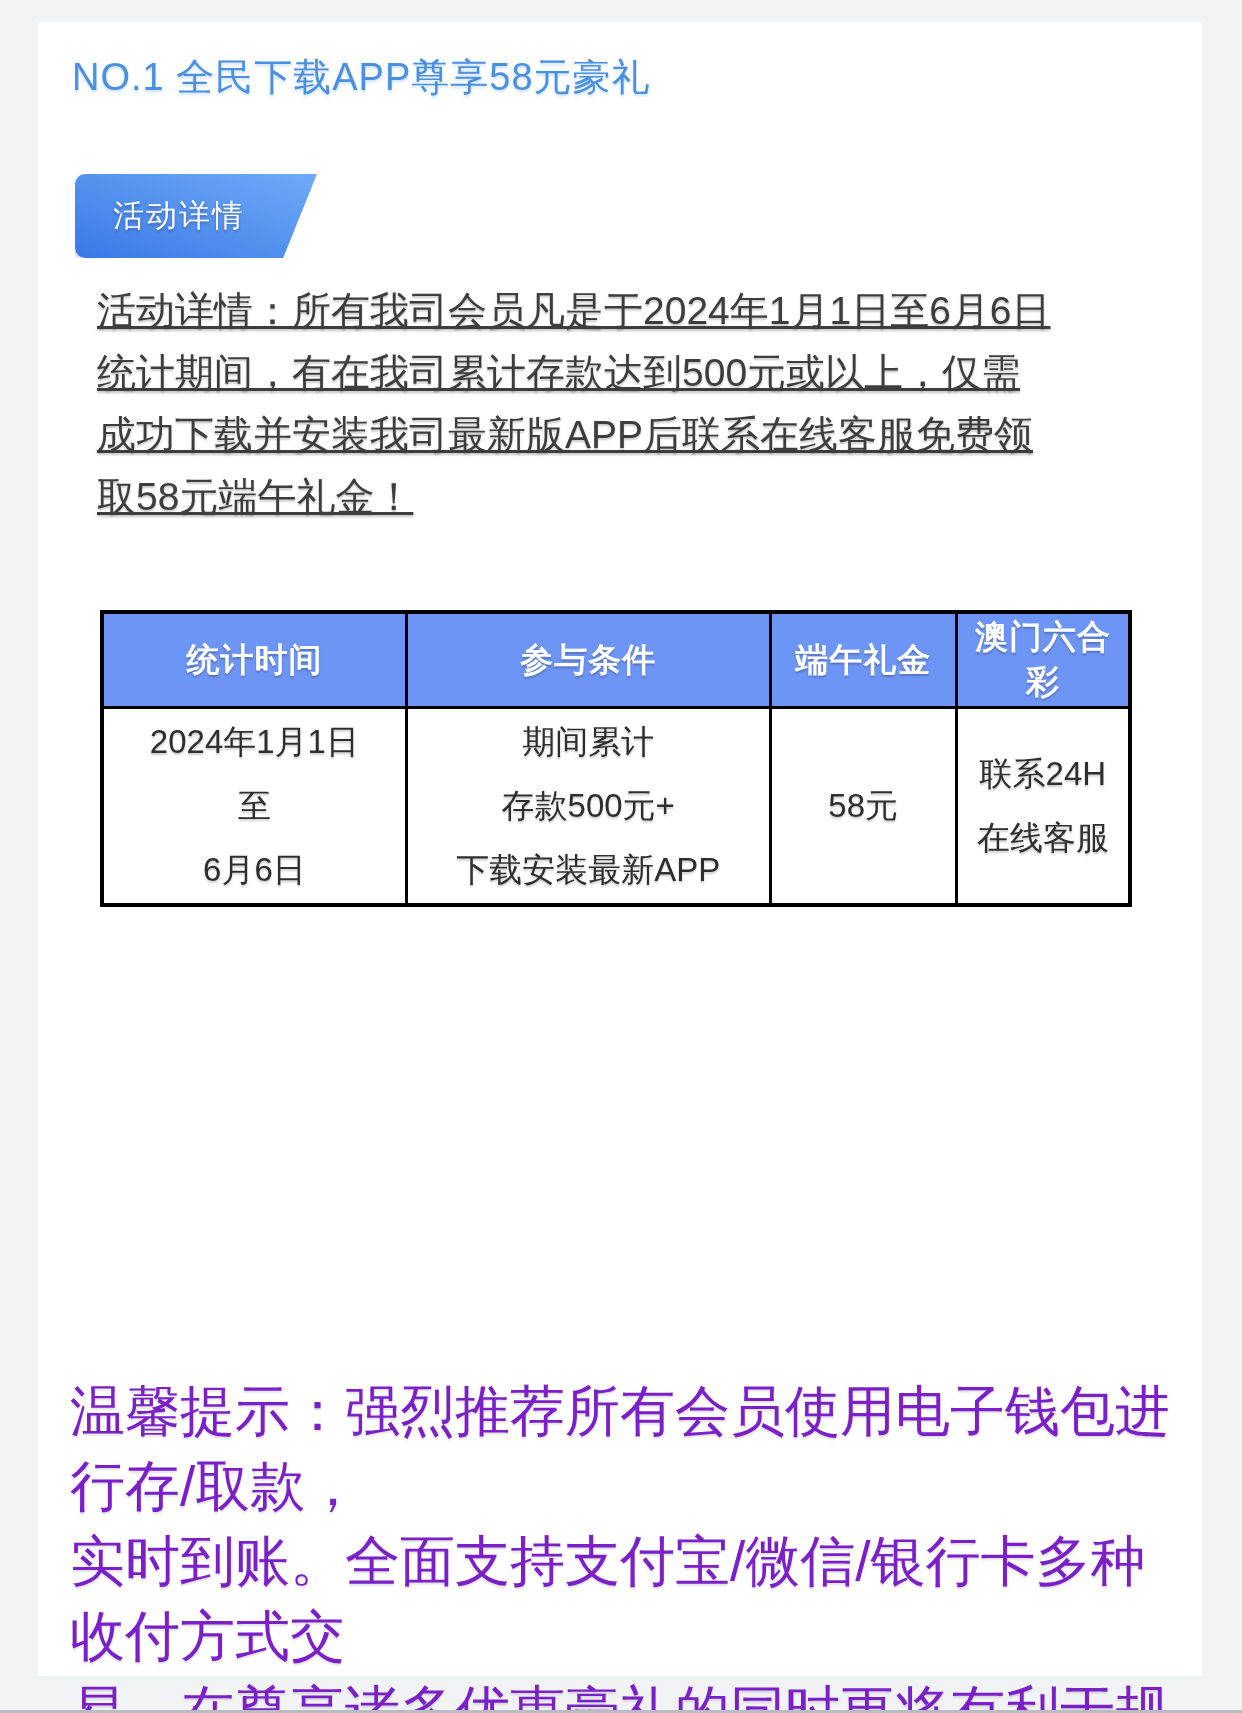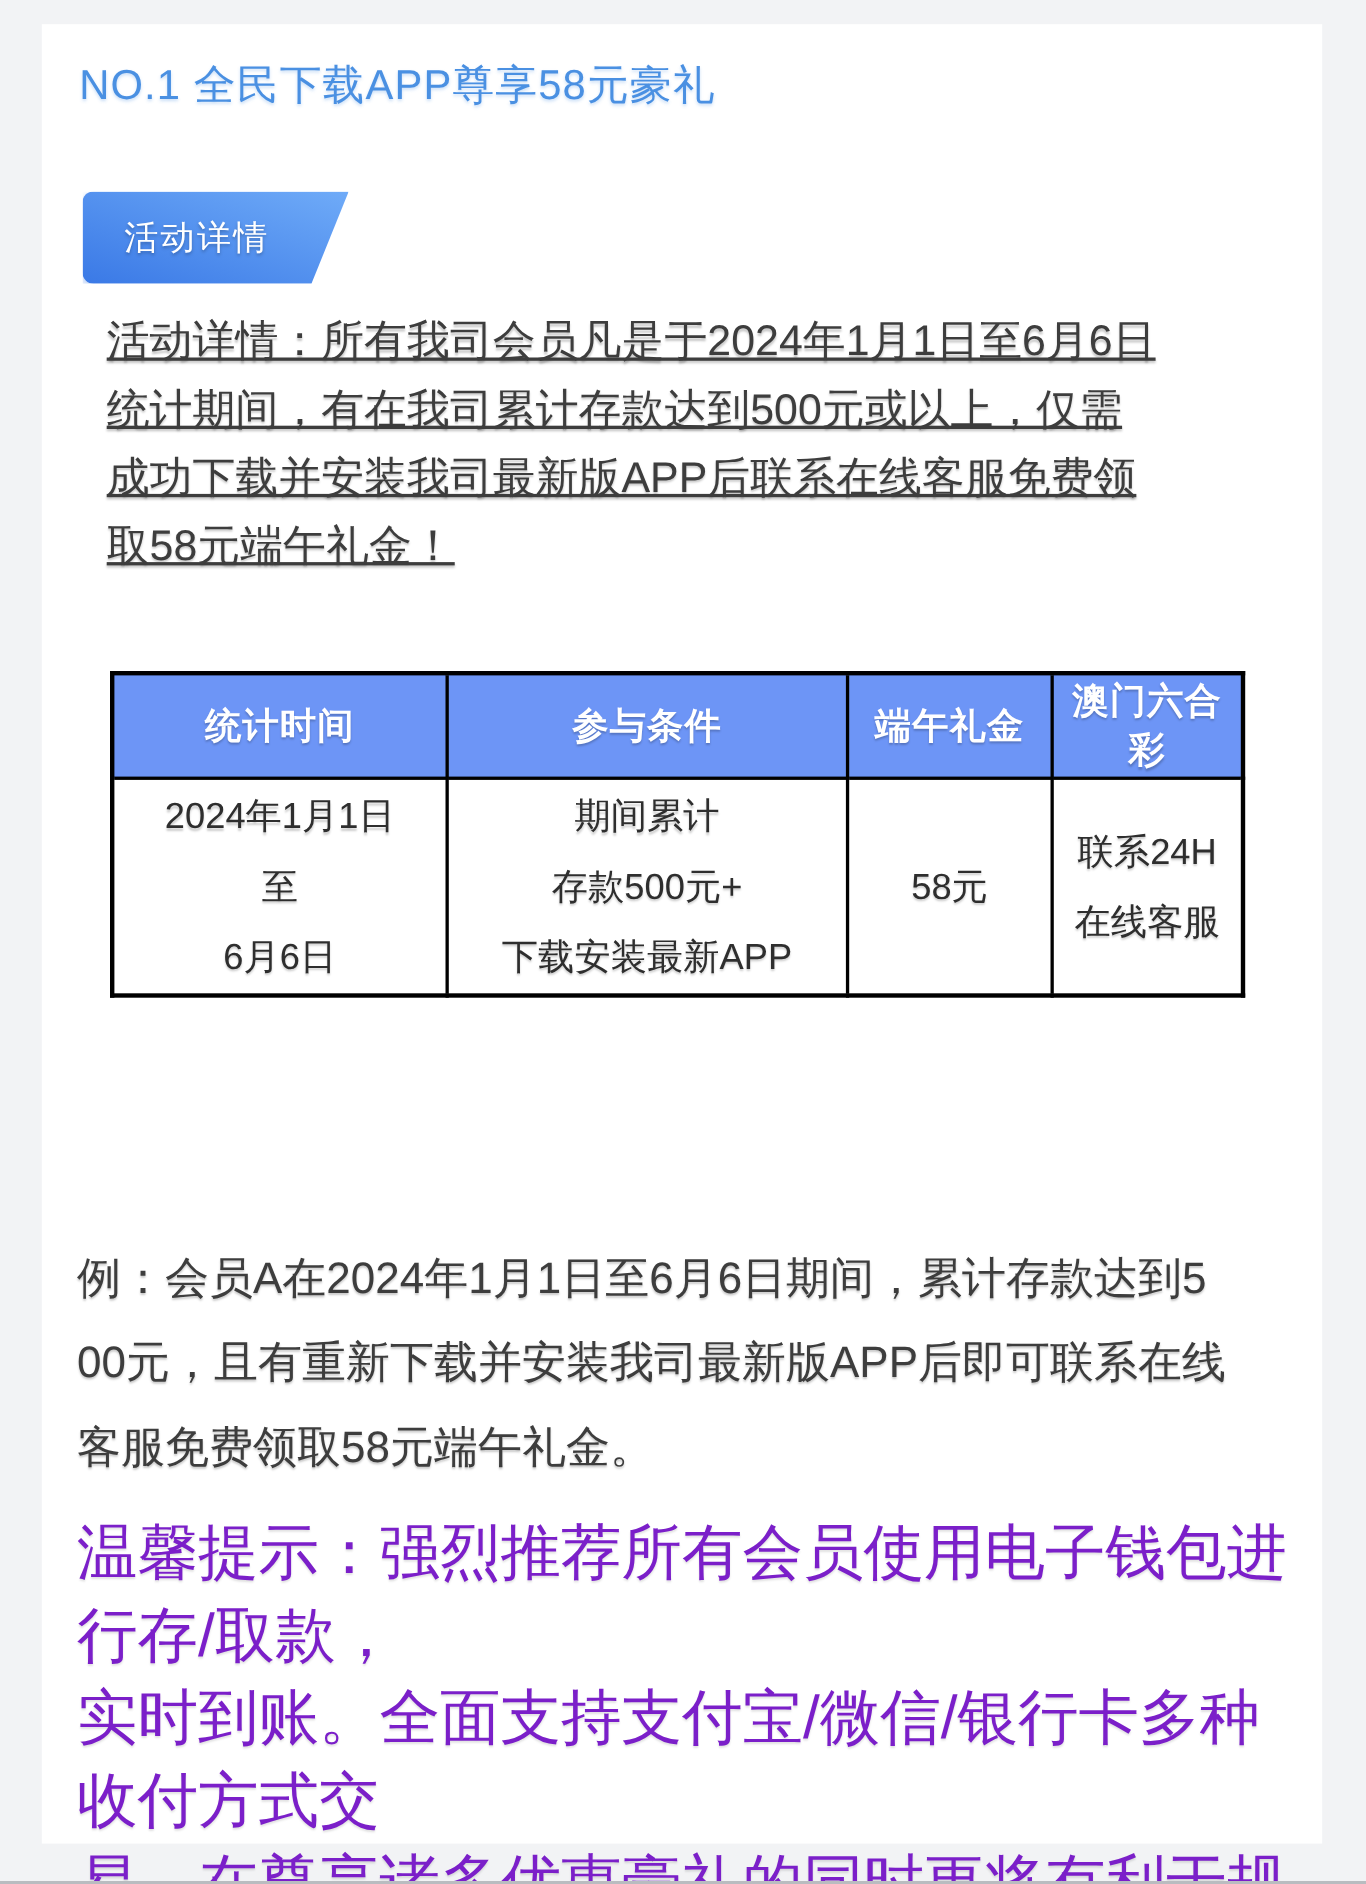--- a/index.html
+++ b/index.html
@@ -183,23 +183,20 @@
 存款500元+
 下载安装最新APP</td>
           <td>58元</td>
           <td>联系24H
 在线客服</td>
         </tr>
       </tbody>
     </table>
 
 
-    <div class="para example">例：会员A在2024年1月1日至6月6日期间，累计存款达到5
-00元，且有重新下载并安装我司最新版APP后即可联系在线
-客服免费领取58元端午礼金。</div>
 
     <div class="para tips">温馨提示：强烈推荐所有会员使用电子钱包进行存/取款，
 实时到账。全面支持支付宝/微信/银行卡多种收付方式交
 易，在尊享诸多优惠豪礼的同时更将有利于规避银行卡风
 控等风险，为您开心畅游保驾护航！</div>
 
   </div>
   <div class="bottom-divider"></div>
 </div>
 

